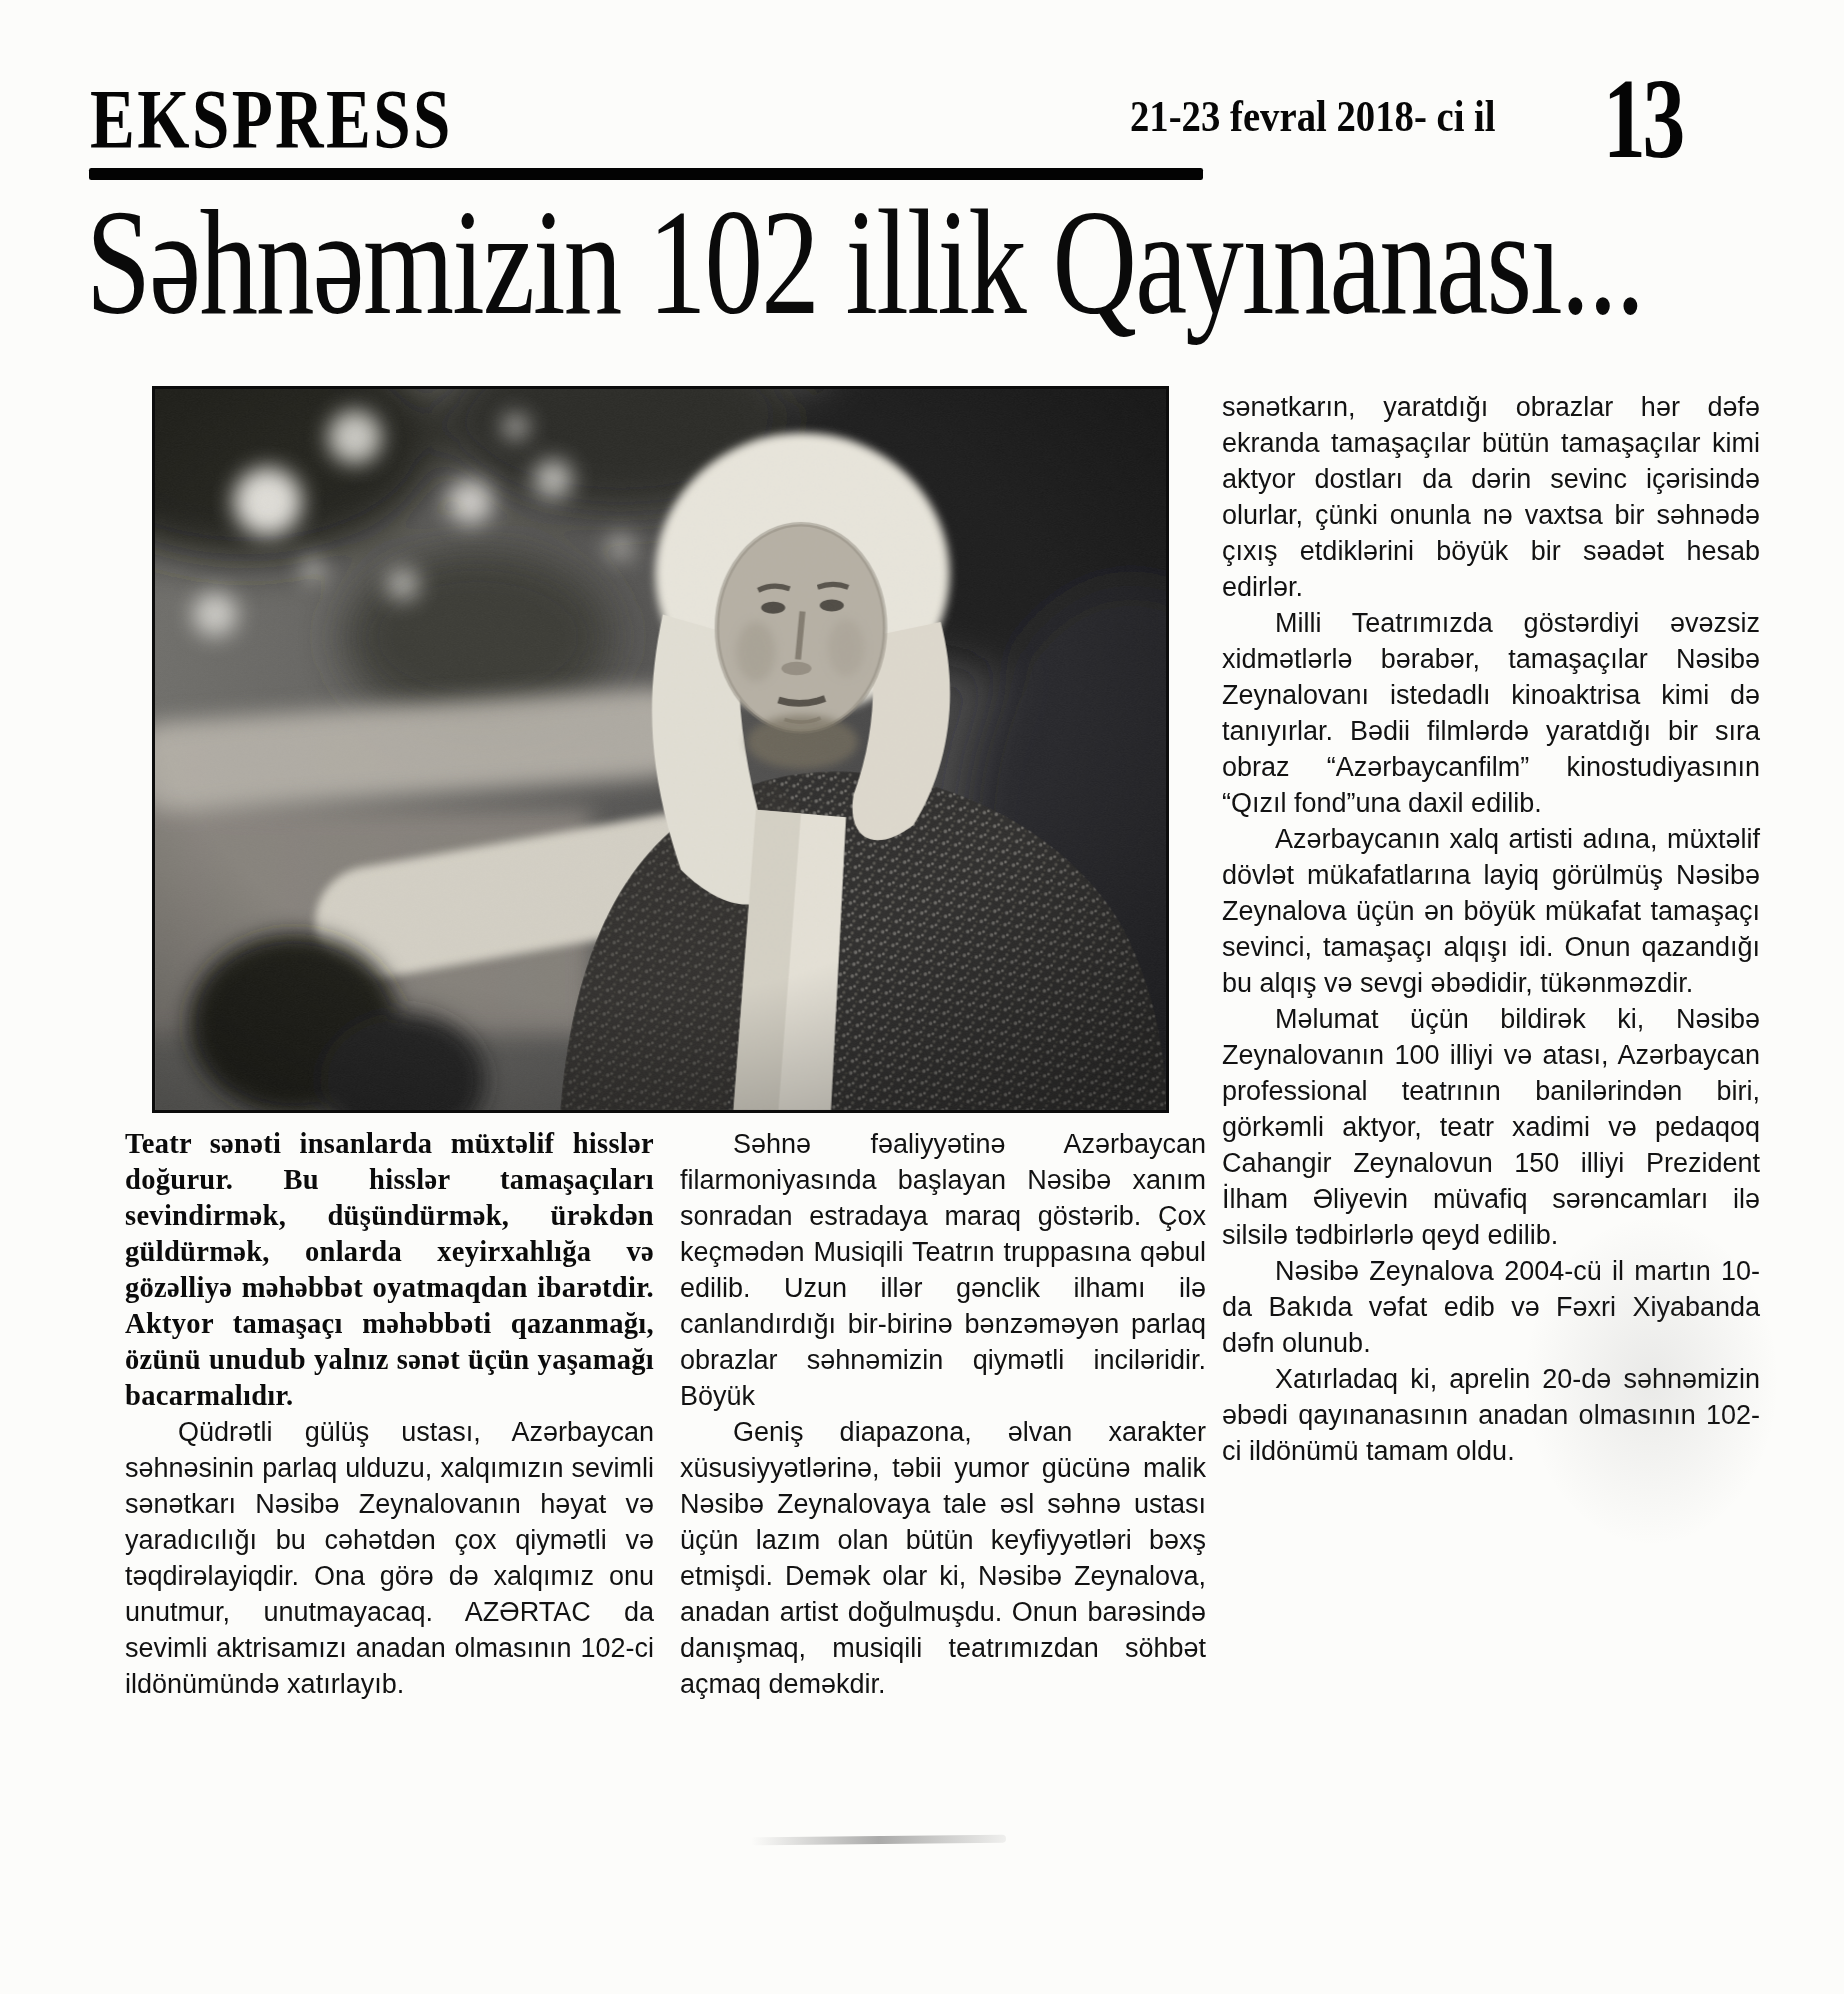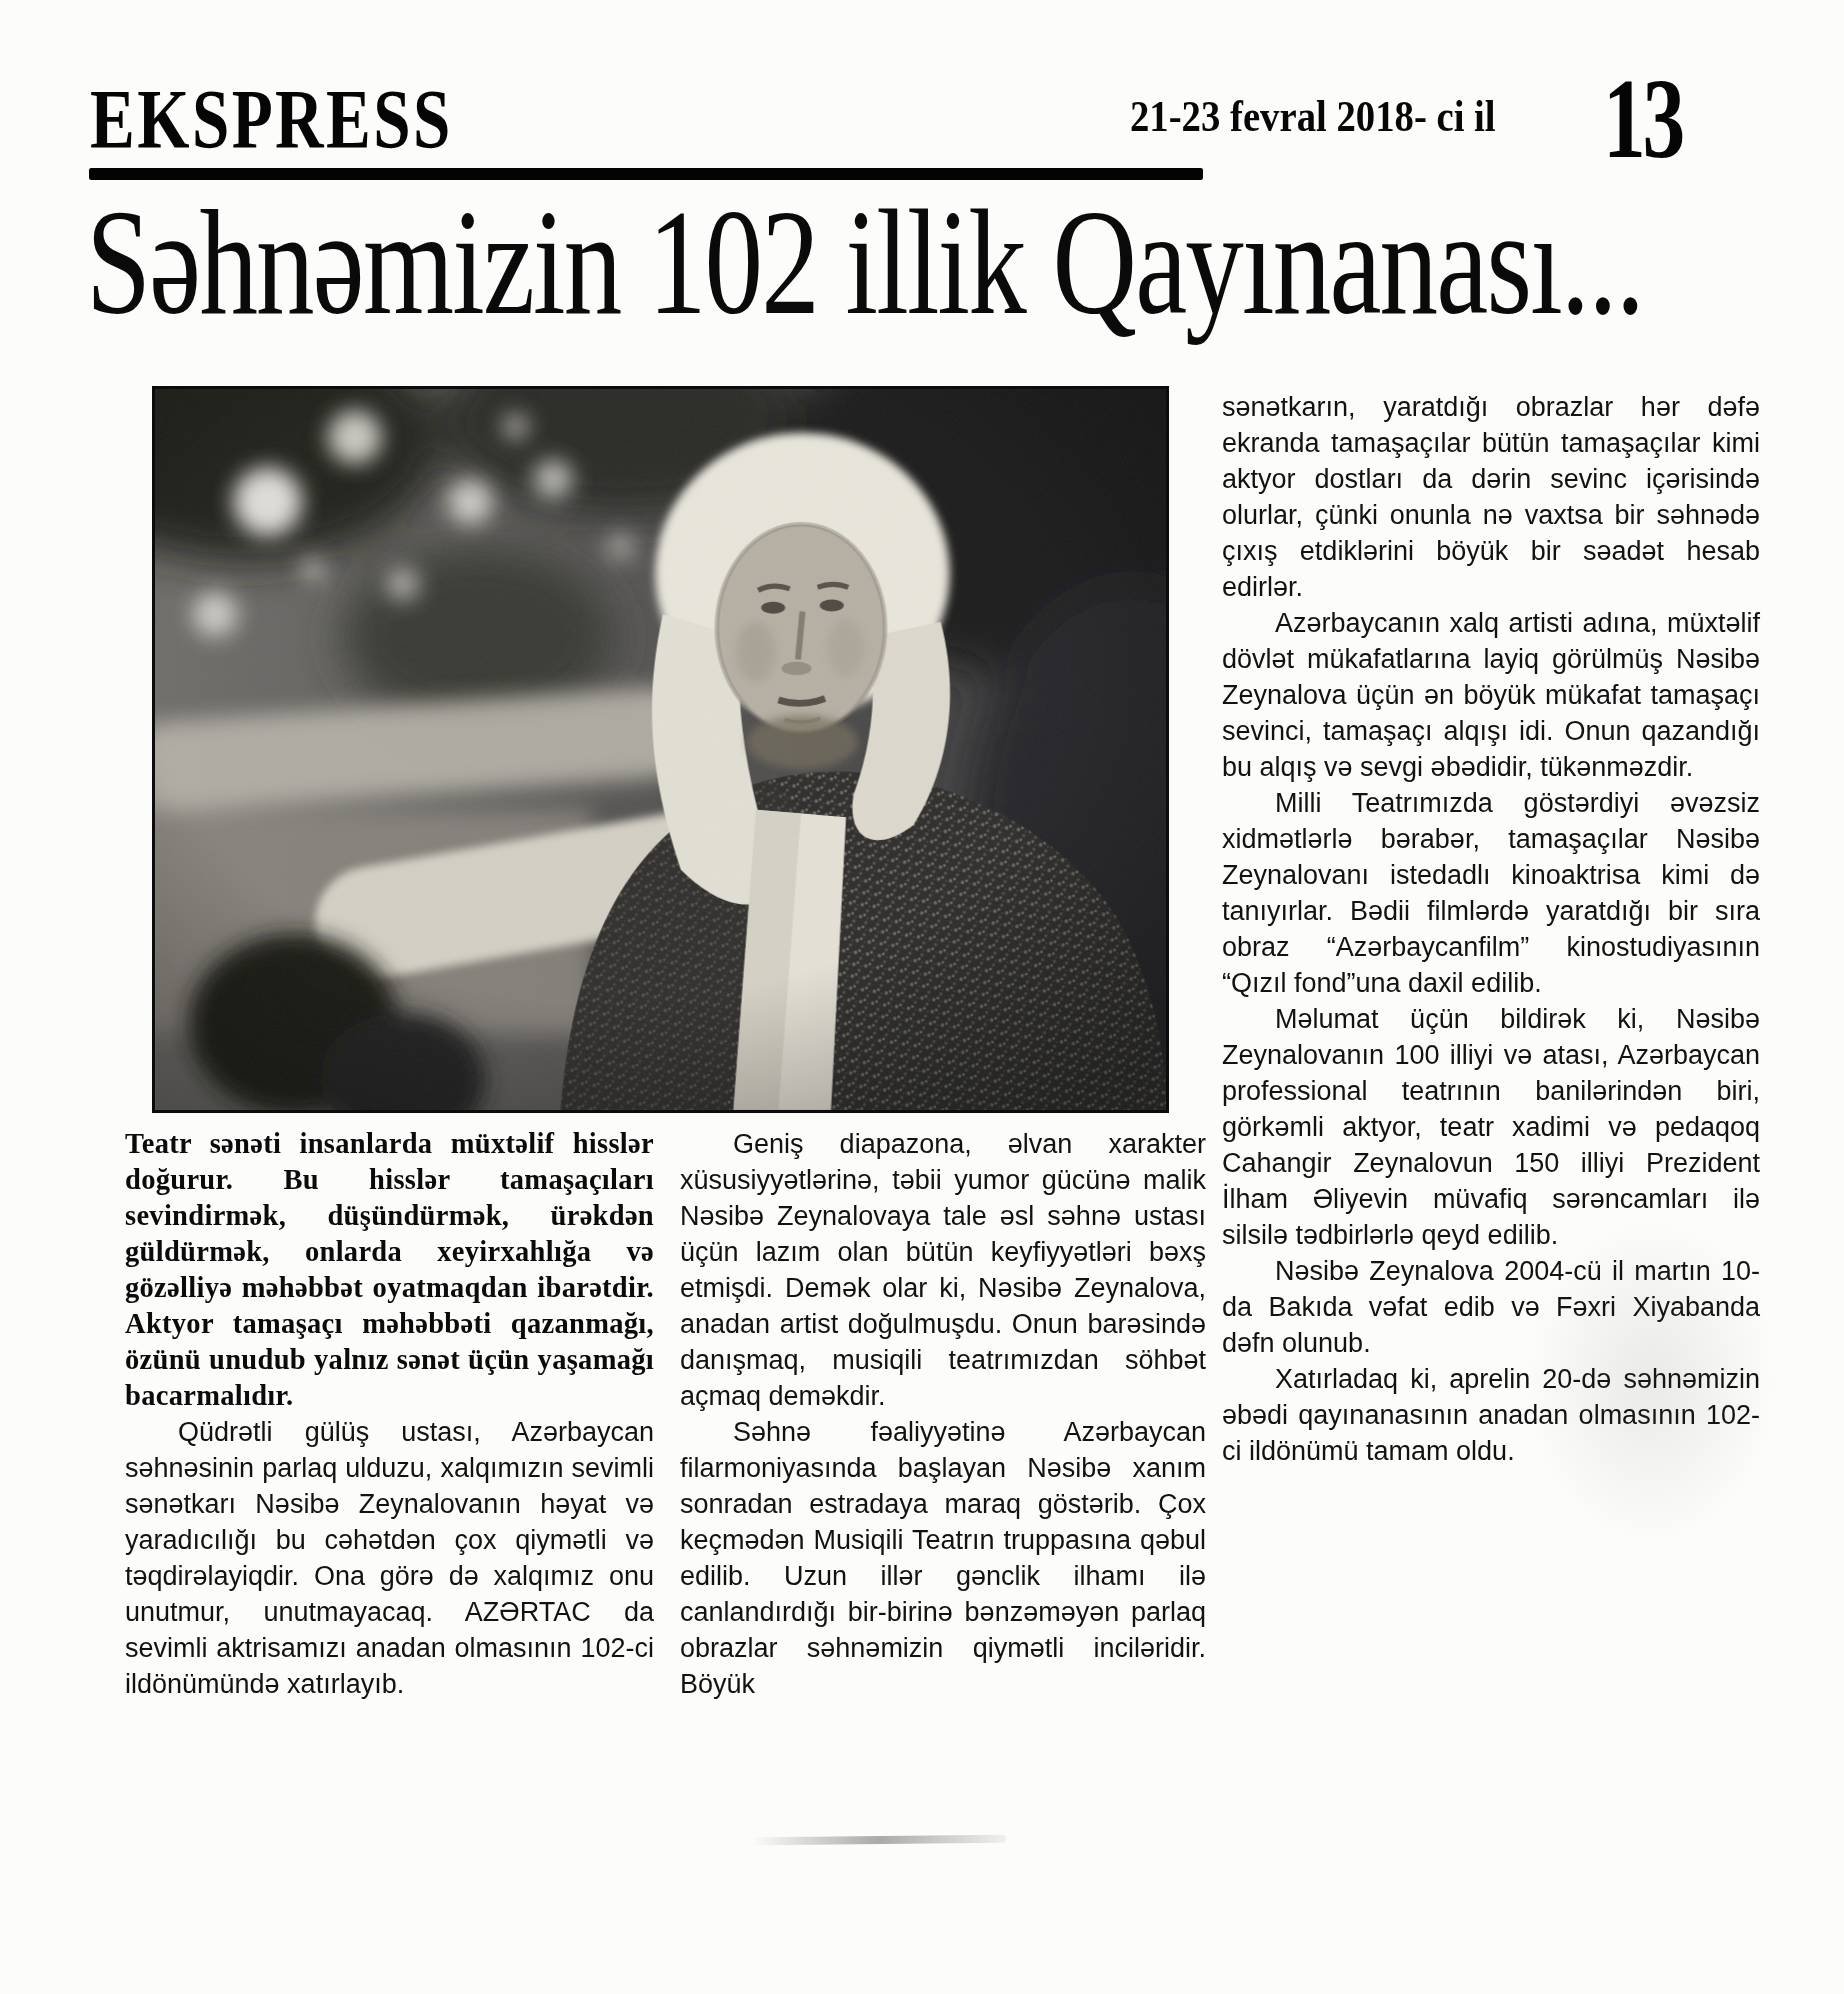--- a/index.html
+++ b/index.html
@@ -204,28 +204,28 @@
       <rect width="1346" height="960" filter="url(#grainF)" opacity="0.16"></rect>
     </svg>
   </figure>
 
   <section class="col col1">
     <p class="lead">Teatr sənəti insanlarda müxtəlif hisslər doğurur. Bu hisslər tamaşaçıları sevindirmək, düşündürmək, ürəkdən güldürmək, onlarda xeyirxahlığa və gözəlliyə məhəbbət oyatmaqdan ibarətdir. Aktyor tamaşaçı məhəbbəti qazanmağı, özünü unudub yalnız sənət üçün yaşamağı bacarmalıdır.</p>
     <p class="ind">Qüdrətli gülüş ustası, Azərbaycan səhnəsinin parlaq ulduzu, xalqımızın sevimli sənətkarı Nəsibə Zeynalovanın həyat və yaradıcılığı bu cəhətdən çox qiymətli və təqdirəlayiqdir. Ona görə də xalqımız onu unutmur, unutmayacaq. AZƏRTAC da sevimli aktrisamızı anadan olmasının 102-ci ildönümündə xatırlayıb.</p>
   </section>
 
   <section class="col col2">
+    <p class="ind">Səhnə fəaliyyətinə Azərbaycan filarmoniyasında başlayan Nəsibə xanım sonradan estradaya maraq göstərib. Çox keçmədən Musiqili Teatrın truppasına qəbul edilib. Uzun illər gənclik ilhamı ilə canlandırdığı bir-birinə bənzəməyən parlaq obrazlar səhnəmizin qiymətli inciləridir. Böyük</p>
     <p class="ind">Geniş diapazona, əlvan xarakter xüsusiyyətlərinə, təbii yumor gücünə malik Nəsibə Zeynalovaya tale əsl səhnə ustası üçün lazım olan bütün keyfiyyətləri bəxş etmişdi. Demək olar ki, Nəsibə Zeynalova, anadan artist doğulmuşdu. Onun barəsində danışmaq, musiqili teatrımızdan söhbət açmaq deməkdir.</p>
-    <p class="ind">Səhnə fəaliyyətinə Azərbaycan filarmoniyasında başlayan Nəsibə xanım sonradan estradaya maraq göstərib. Çox keçmədən Musiqili Teatrın truppasına qəbul edilib. Uzun illər gənclik ilhamı ilə canlandırdığı bir-birinə bənzəməyən parlaq obrazlar səhnəmizin qiymətli inciləridir. Böyük</p>
   </section>
 
   <section class="col col3">
     <p>sənətkarın, yaratdığı obrazlar hər dəfə ekranda tamaşaçılar bütün tamaşaçılar kimi aktyor dostları da dərin sevinc içərisində olurlar, çünki onunla nə vaxtsa bir səhnədə çıxış etdiklərini böyük bir səadət hesab edirlər.</p>
+    <p class="ind">Milli Teatrımızda göstərdiyi əvəzsiz xidmətlərlə bərabər, tamaşaçılar Nəsibə Zeynalovanı istedadlı kinoaktrisa kimi də tanıyırlar. Bədii filmlərdə yaratdığı bir sıra obraz “Azərbaycanfilm” kinostudiyasının “Qızıl fond”una daxil edilib.</p>
     <p class="ind">Azərbaycanın xalq artisti adına, müxtəlif dövlət mükafatlarına layiq görülmüş Nəsibə Zeynalova üçün ən böyük mükafat tamaşaçı sevinci, tamaşaçı alqışı idi. Onun qazandığı bu alqış və sevgi əbədidir, tükənməzdir.</p>
-    <p class="ind">Milli Teatrımızda göstərdiyi əvəzsiz xidmətlərlə bərabər, tamaşaçılar Nəsibə Zeynalovanı istedadlı kinoaktrisa kimi də tanıyırlar. Bədii filmlərdə yaratdığı bir sıra obraz “Azərbaycanfilm” kinostudiyasının “Qızıl fond”una daxil edilib.</p>
     <p class="ind">Məlumat üçün bildirək ki, Nəsibə Zeynalovanın 100 illiyi və atası, Azərbaycan professional teatrının banilərindən biri, görkəmli aktyor, teatr xadimi və pedaqoq Cahangir Zeynalovun 150 illiyi Prezident İlham Əliyevin müvafiq sərəncamları ilə silsilə tədbirlərlə qeyd edilib.</p>
     <p class="ind">Nəsibə Zeynalova 2004-cü il martın 10-da Bakıda vəfat edib və Fəxri Xiyabanda dəfn olunub.</p>
     <p class="ind">Xatırladaq ki, aprelin 20-də səhnəmizin əbədi qayınanasının anadan olmasının 102-ci ildönümü tamam oldu.</p>
   </section>
 
   <div class="shade"></div>
   <div class="smudge"></div>
 
 </div>
 

